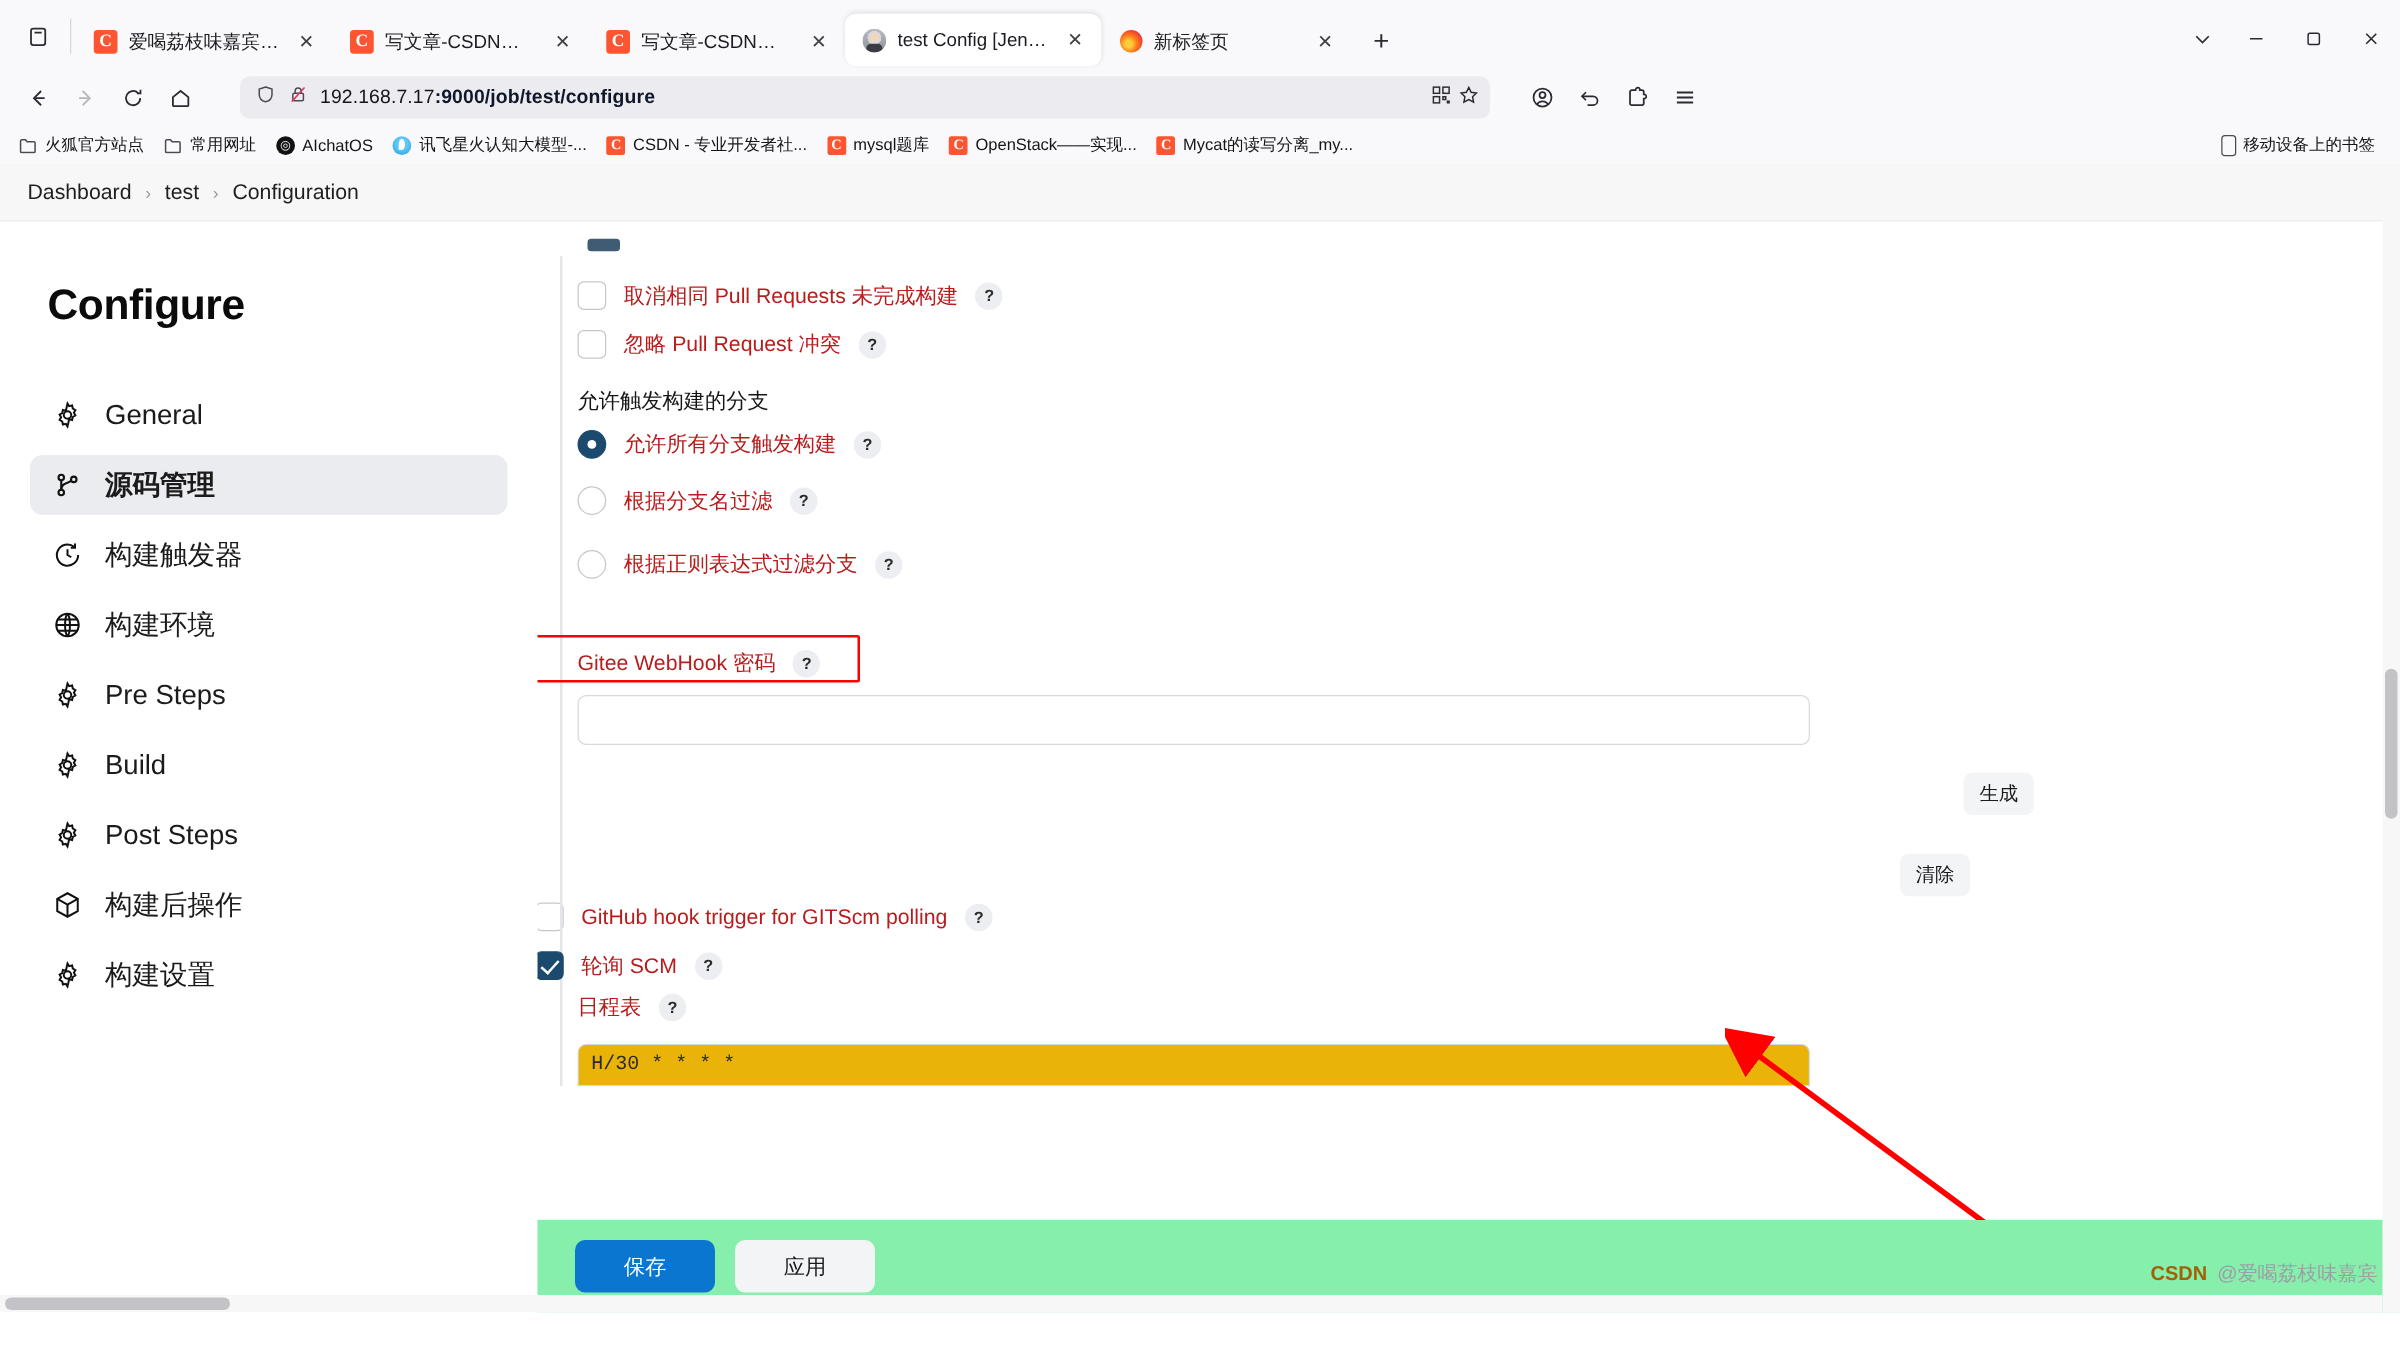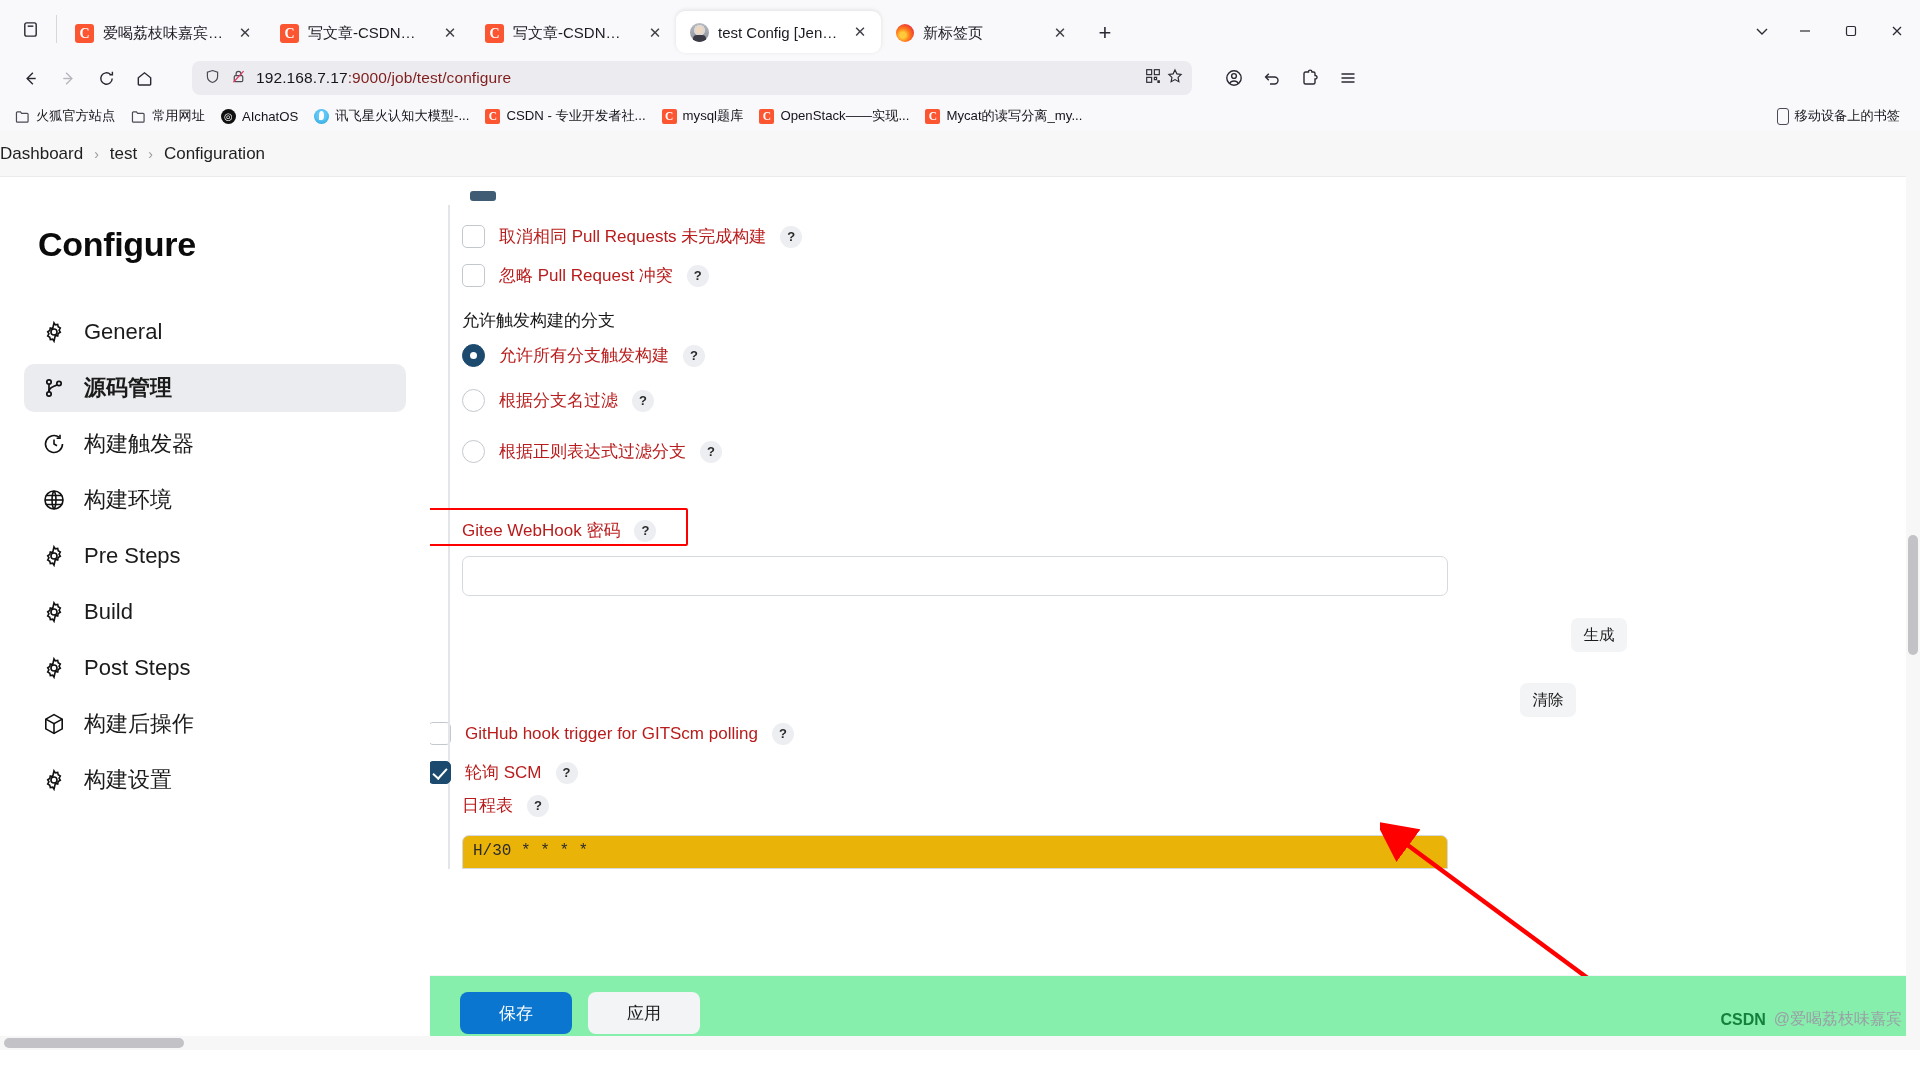--- a/index.html
+++ b/index.html
@@ -86,21 +86,21 @@
     border-radius: 6px; color: #2b2a33;
   }
   .nav-btn.disabled { color: #b7b7bd; }
   .urlbar {
     flex: 1 1 auto; height: 34px; margin: 0 22px 0 28px;
     background: #ececf0; border-radius: 8px;
     display: flex; align-items: center; padding: 0 8px 0 12px; gap: 9px;
     max-width: 1000px;
   }
   .url-text { font-size: 15.5px; color: #15141a; flex: 1 1 auto; letter-spacing: .1px;}
-  .url-text .dim { color: #7f1d1d; }
+  .url-text .dim { color: #0f172a; font-weight: bold; }
   .urlbar-right { display: flex; align-items: center; gap: 4px; margin-left: auto; }
 
   
   .bookmarks {
     height: 30px; display: flex; align-items: center; padding: 0 8px; gap: 2px;
     font-size: 13.2px; color: #15141a;
   }
   .bm {
     display: flex; align-items: center; gap: 6px; padding: 3px 7px; border-radius: 5px;
     white-space: nowrap;
@@ -115,21 +115,21 @@
   .bm-fav-xh::after { content:""; position:absolute; left:5px; top:2px; width:5px; height:9px; background:#fff; border-radius: 50% 50% 50% 0; }
   .bm-right { margin-left: auto; display: flex; align-items: center; gap: 6px; padding-right: 12px; font-size: 13.2px;}
   .bm-phone {
     width: 12px; height: 17px; border: 1.6px solid #4a4a55; border-radius: 3px; flex:0 0 auto;
   }
 
   
   .page { position: relative; width: 1920px; height: 919px; background: #fff; overflow: hidden; }
   .breadcrumb-bar {
     height: 46px; background: #f7f7f8; border-bottom: 1px solid #ebebeb;
-    display: flex; align-items: center; gap: 11px;
+    display: flex; align-items: center; padding-left: 22px; gap: 11px;
     font-size: 17px; color: #1f1f1f;
   }
   .crumb-sep { color: #9a9a9a; font-size: 14px; }
 
   .body-area { display: flex; height: 873px; }
   .sidebar { width: 430px; flex: 0 0 auto; padding: 30px 0 0 0; }
   .sidebar h1 {
     font-size: 34px; font-weight: 700; margin: 18px 0 44px 38px; color: #0b0b0b;
     letter-spacing: -0.3px;
   }
@@ -243,21 +243,21 @@
   }
   .hscroll-thumb {
     position: absolute; left: 4px; bottom: 2px; width: 180px; height: 10px;
     background: #c3c3c7; border-radius: 5px;
   }
 
   .watermark {
     position: absolute; right: 18px; bottom: 20px; color: #9aa0a6; font-size: 16px;
     display: flex; align-items: center; gap: 8px;
   }
-  .wm-csdn { color: #15803d; font-weight: 700; }
+  .wm-csdn { color: #a16207; font-weight: 700; }
 </style>
 </head>
 <body>
 
 <div class="browser-chrome">
 
   <div class="tabstrip">
     <div class="tab-list-btn">
       <svg width="19" height="19" viewBox="0 0 20 20" fill="none" stroke="#2b2a33" stroke-width="1.5">
         <rect x="4" y="3" width="12" height="14" rx="2"></rect>

